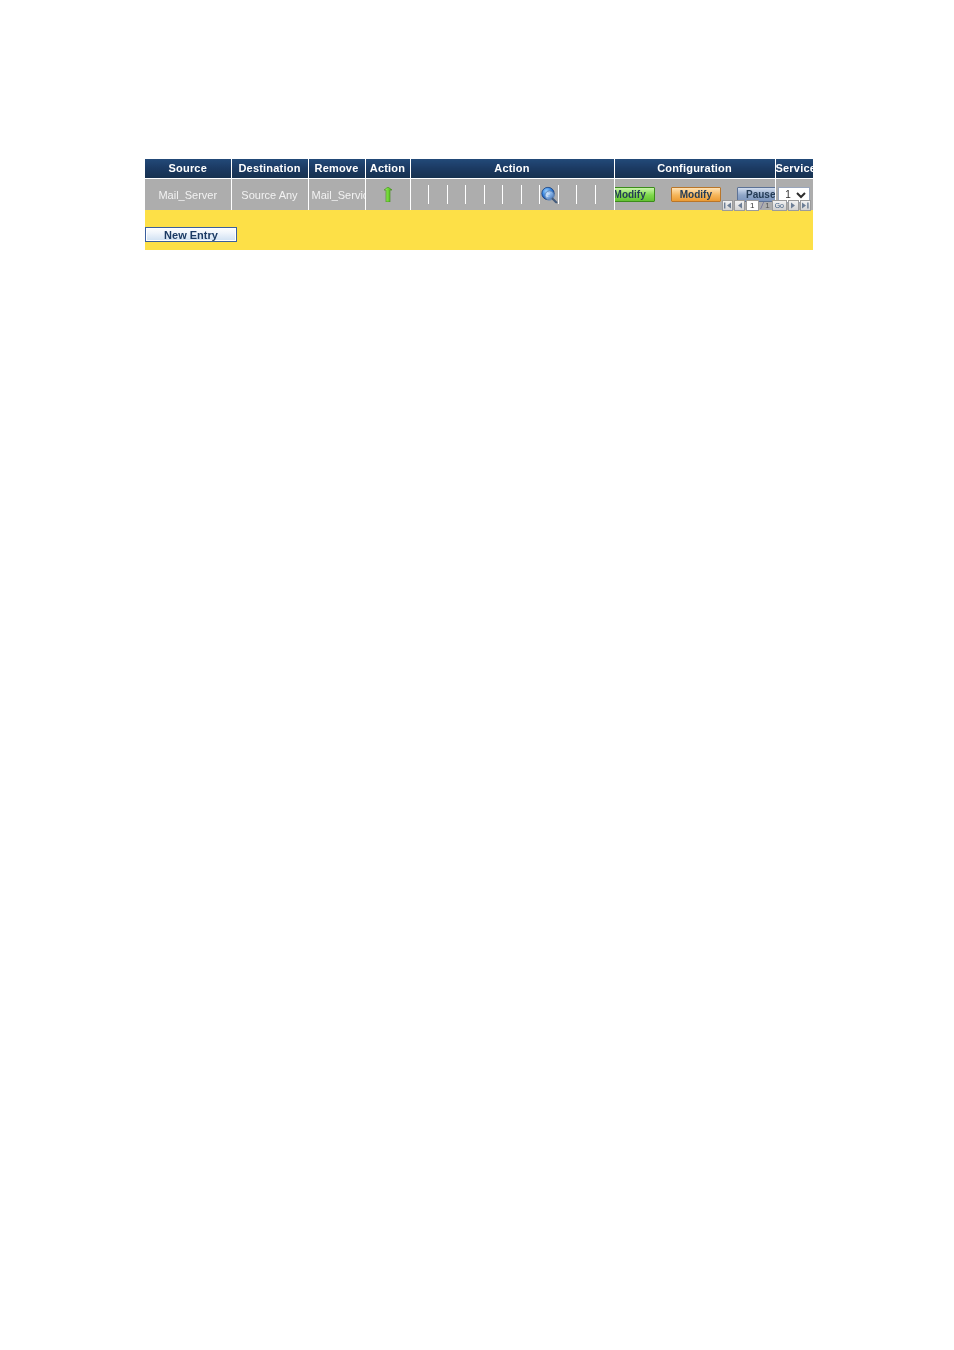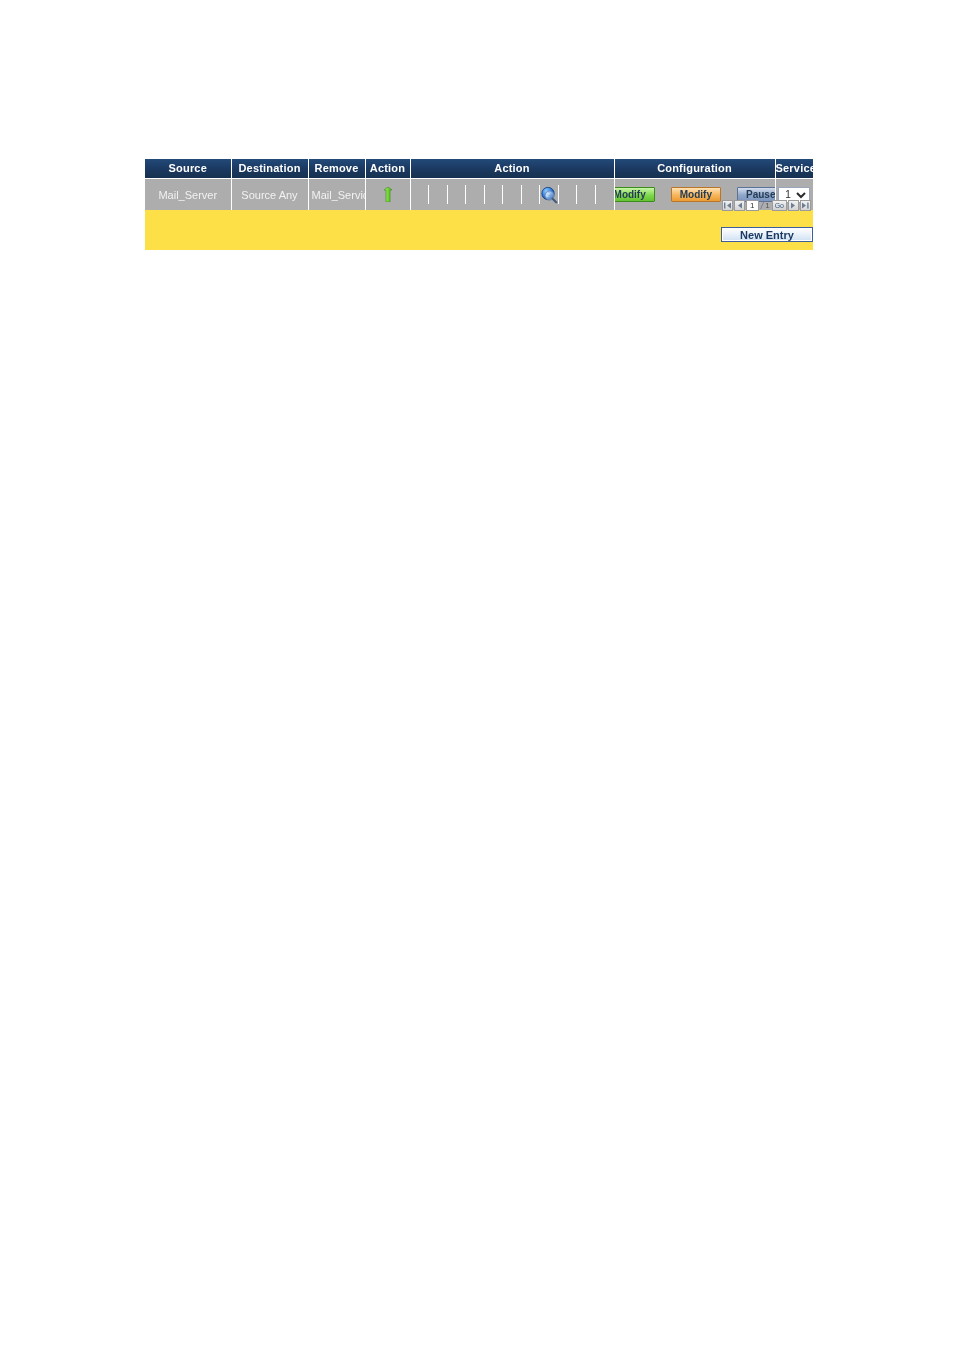--- a/index.html
+++ b/index.html
@@ -216,21 +216,21 @@
     box-sizing: border-box;
   }
 
   
   #new-entry-row {
     position: absolute;
     left: 0;
     top: 68px;
     width: 668px;
     display: flex;
-    justify-content: flex-end;
+    justify-content: flex-start;
   }
   .new-entry-btn {
     font-family: "Liberation Sans", sans-serif;
     font-size: 11px;
     font-weight: bold;
     color: #1b3a63;
     width: 92px;
     height: 15px;
     line-height: 13px;
     text-align: center;

